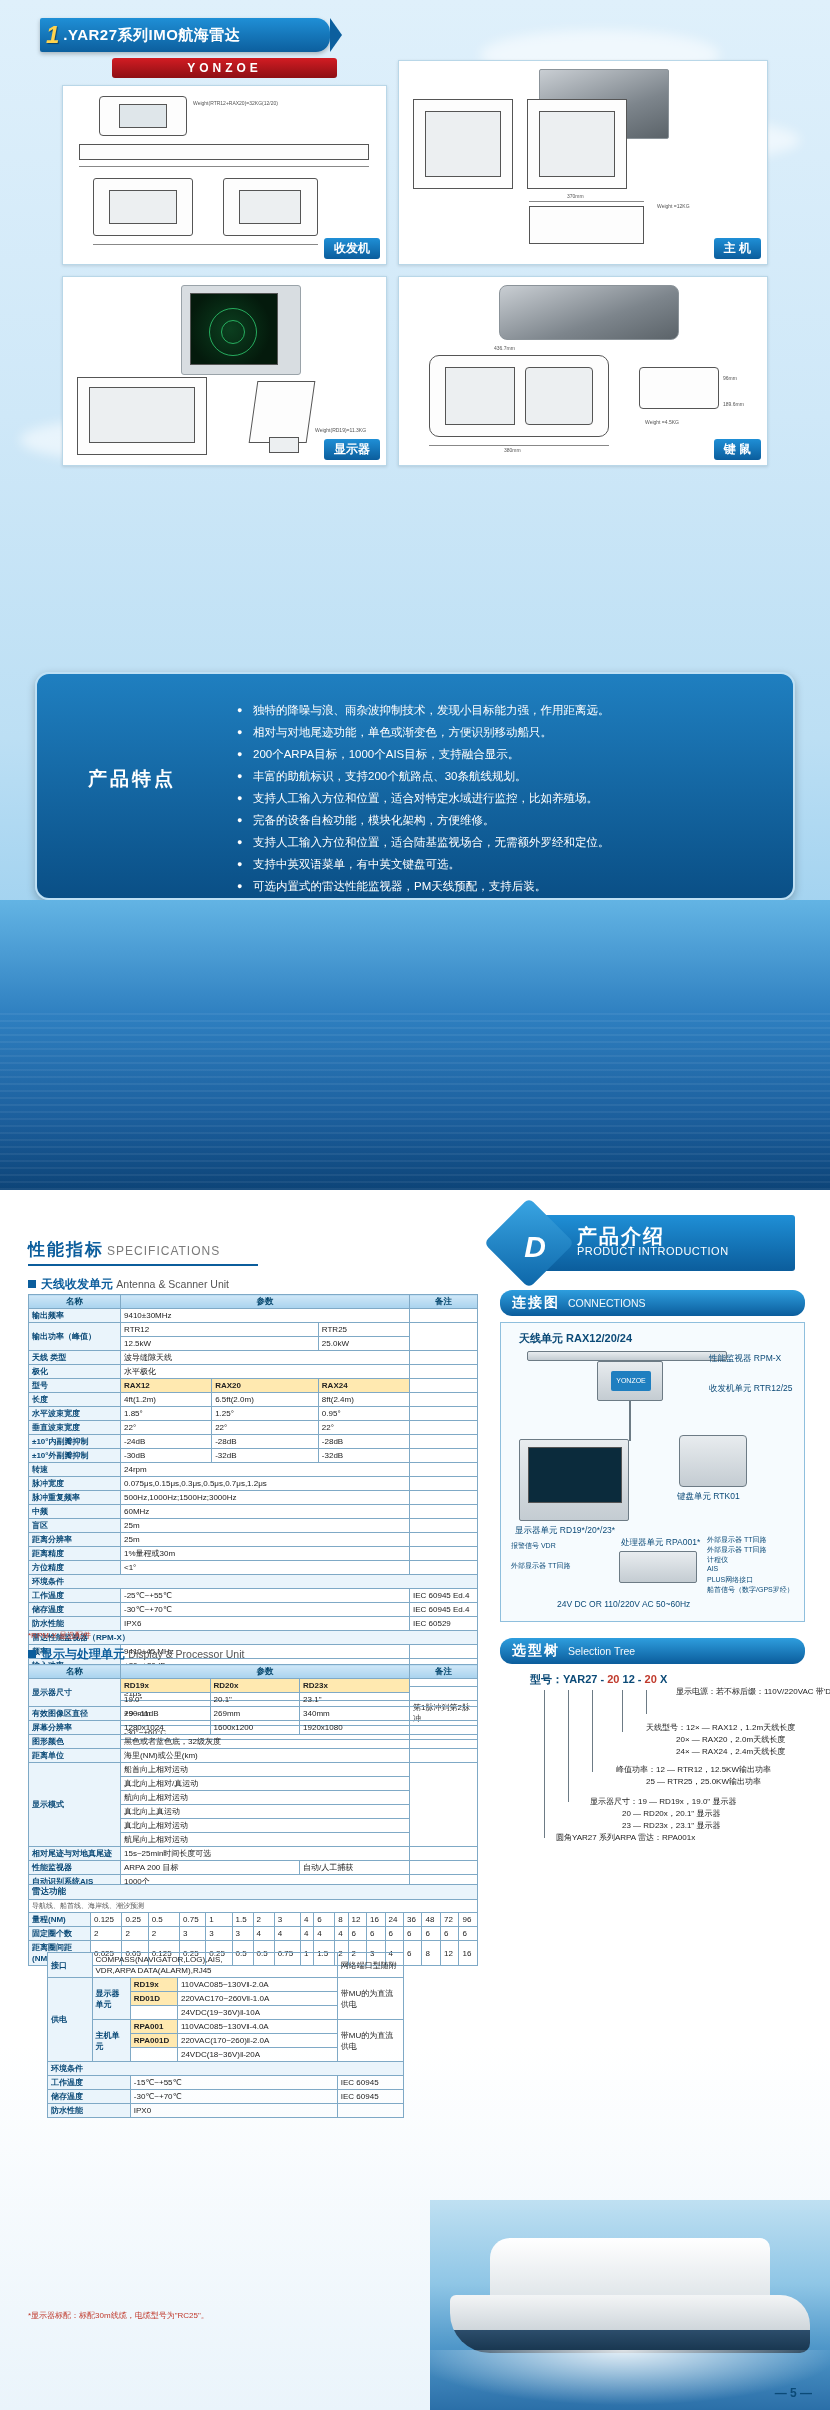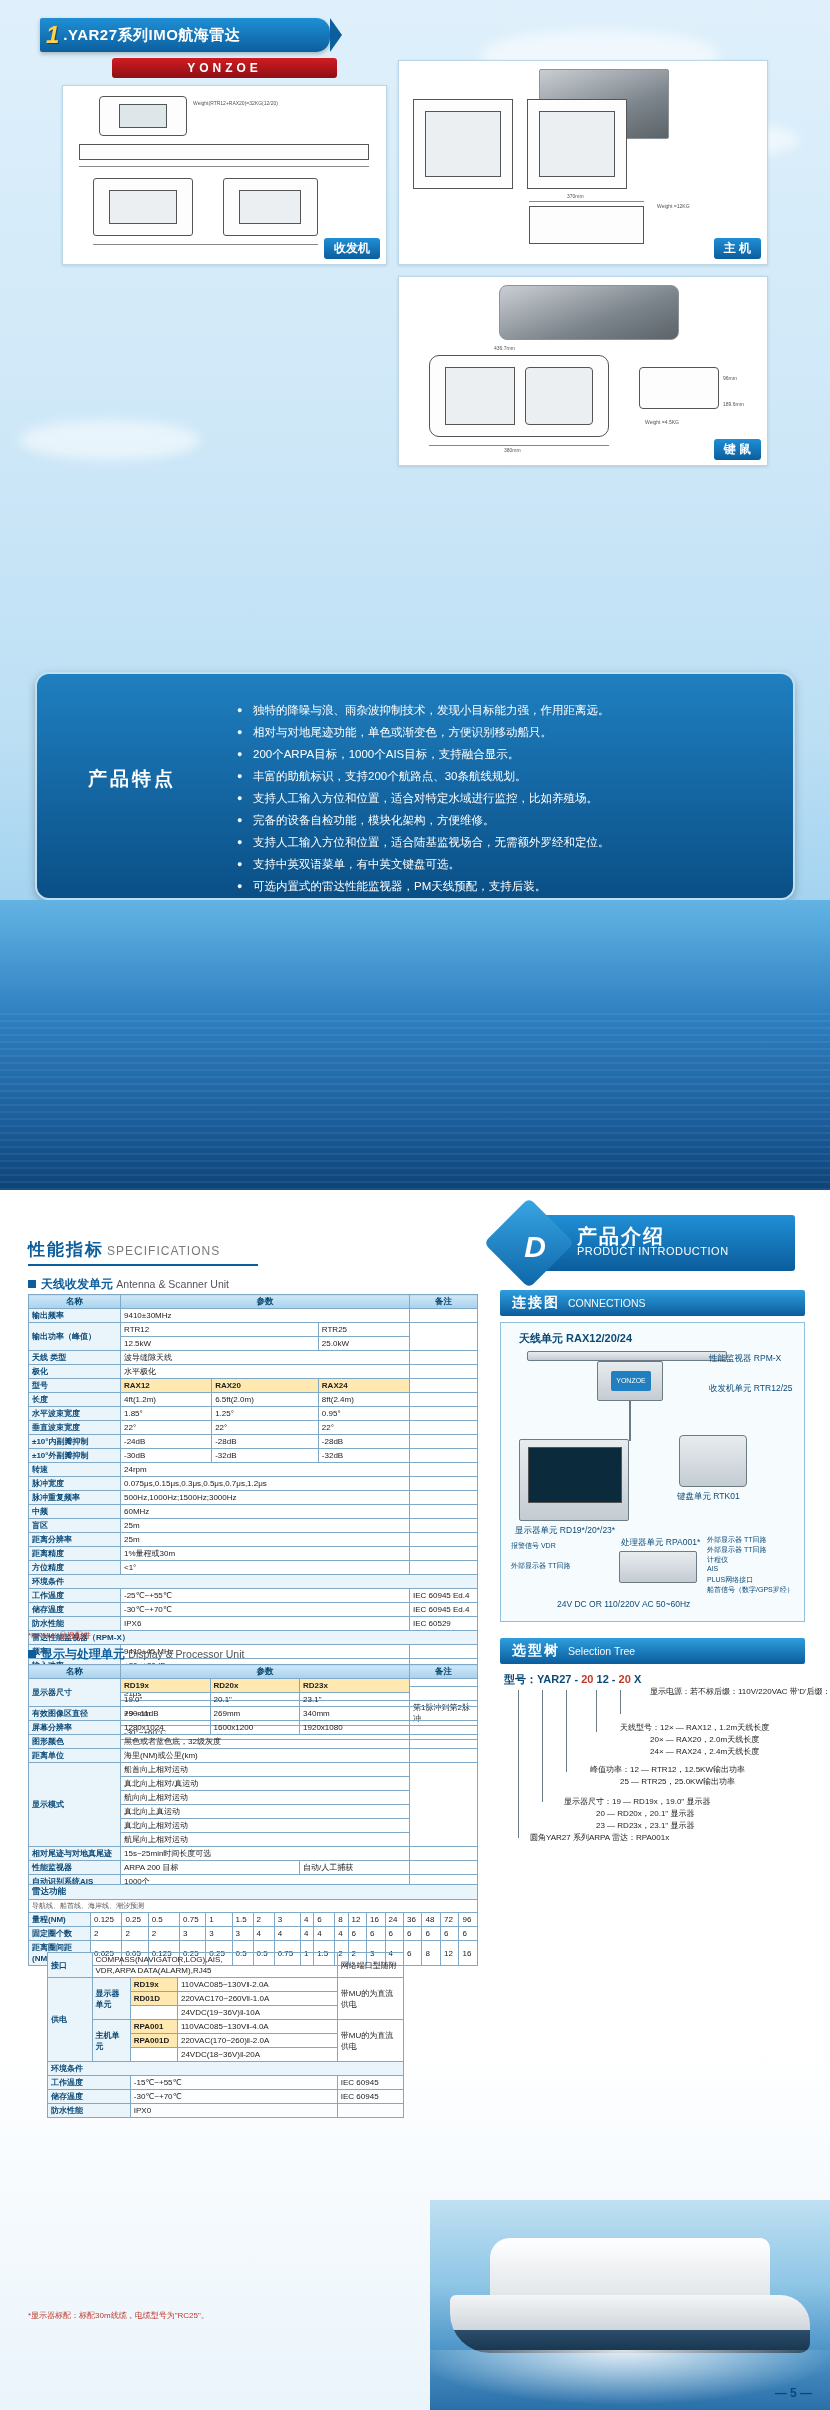--- a/index.html
+++ b/index.html
@@ -119,21 +119,21 @@
   .sec-flag .t1 { position:absolute; left:42px; top:8px; font-size:20px; font-weight:bold; letter-spacing:2px; }
   .sec-flag .t2 { position:absolute; left:42px; top:30px; font-size:11px; letter-spacing:.5px; }
 
   .big-title { position:absolute; font-weight:bold; color:#0b5d9c; }
   .big-title .cn { font-size:17px; letter-spacing:2px; }
   .big-title .en { font-size:12px; color:#7a7a7a; font-weight:normal; letter-spacing:1px; }
 
   .blue-bar {
     position:absolute; background: linear-gradient(180deg,#2e9ede,#0b5d9c);
     color:#fff; font-weight:bold; display:flex; align-items:center;
-    border-radius:2px;
+    border-radius:12px;
   }
   .blue-bar .cn { font-size:14px; letter-spacing:2px; }
   .blue-bar .en { font-size:10.5px; font-weight:normal; margin-left:8px; opacity:.95; }
 
   .subhead {
     position:absolute; color:#0b5d9c; font-weight:bold; font-size:12px;
   }
   .subhead .sq { display:inline-block; width:8px;height:8px;background:#0b5d9c; margin-right:5px; }
   .subhead .en { color:#555; font-weight:normal; font-size:10.5px; }
 
@@ -229,20 +229,37 @@
       <div class="shape-fill" style="left:26px;top:50px;width:76px;height:66px;"></div>
       <div class="shape" style="left:128px;top:38px;width:100px;height:90px;"></div>
       <div class="shape-fill" style="left:140px;top:50px;width:76px;height:66px;"></div>
       <div class="dim-txt" style="left:258px;top:142px;">Weight =12KG</div>
       <div class="shape" style="left:130px;top:145px;width:115px;height:38px;"></div>
       <div class="dim-line" style="left:130px;top:140px;width:115px;height:1px;"></div>
       <div class="dim-txt" style="left:168px;top:132px;">370mm</div>
       <div class="cap">主 机</div>
     </div>
 
+    <div class="panel" style="left:62px;top:276px;width:325px;height:190px;">
+
+      <div style="position:absolute;left:118px;top:8px;width:120px;height:90px;background:#d8dde1;border:1px solid #9aa3a9;border-radius:3px;">
+        <div style="position:absolute;left:8px;top:7px;width:88px;height:72px;background:radial-gradient(circle at 45% 50%, #0b3f1f, #041a0c 70%);border:1px solid #555;">
+          <div style="position:absolute;left:18px;top:14px;width:48px;height:48px;border:1px solid #2ecc71;border-radius:50%;opacity:.8;"></div>
+          <div style="position:absolute;left:30px;top:26px;width:24px;height:24px;border:1px solid #2ecc71;border-radius:50%;opacity:.8;"></div>
+        </div>
+      </div>
+
+      <div class="shape" style="left:14px;top:100px;width:130px;height:78px;"></div>
+      <div class="shape-fill" style="left:26px;top:110px;width:106px;height:56px;"></div>
+
+      <div class="shape" style="left:190px;top:104px;width:58px;height:62px;transform:skewX(-8deg);"></div>
+      <div class="shape-fill" style="left:206px;top:160px;width:30px;height:16px;"></div>
+      <div class="dim-txt" style="left:252px;top:150px;">Weight(RD19)=11.3KG</div>
+      <div class="cap">显示器</div>
+    </div>
 
     <div class="panel" style="left:398px;top:276px;width:370px;height:190px;">
       <div class="photo" style="left:100px;top:8px;width:180px;height:55px;border-radius:8px;"></div>
 
       <div class="shape" style="left:30px;top:78px;width:180px;height:82px;border-radius:10px;"></div>
       <div class="shape-fill" style="left:46px;top:90px;width:70px;height:58px;"></div>
       <div class="shape-fill" style="left:126px;top:90px;width:68px;height:58px;border-radius:4px;"></div>
       <div class="dim-line" style="left:30px;top:168px;width:180px;height:1px;"></div>
       <div class="dim-txt" style="left:105px;top:170px;">380mm</div>
       <div class="dim-txt" style="left:95px;top:68px;">436.7mm</div>
@@ -718,21 +735,21 @@
       <div class="conn-lbl" style="left:206px;top:262px;font-size:7px;">船首信号（数字/GPS罗经）</div>
 
       <div class="conn-lbl" style="left:56px;top:276px;font-size:8.5px;">24V DC OR 110/220V AC 50~60Hz</div>
     </div>
 
     <div class="blue-bar" style="left:500px;top:448px;width:305px;height:26px;padding-left:12px;">
       <span class="cn">选型树</span>
       <span class="en">Selection Tree</span>
     </div>
 
-    <div style="position:absolute;left:500px;top:482px;width:305px;height:260px;text-align:right;">
+    <div style="position:absolute;left:526px;top:482px;width:305px;height:260px;text-align:right;">
       <div class="tree-model" style="position:absolute;left:4px;top:0;">
         <span>型号：YAR27 -</span>
         <span class="hl">20</span> <span>12</span> -
         <span class="hl">20</span> <span>X</span>
       </div>
       <div class="tree-line" style="left:120px;top:18px;width:1px;height:24px;"></div>
       <div class="tree-txt" style="left:150px;top:14px;">显示电源：若不标后缀：110V/220VAC   带'D'后缀：24VDC</div>
       <div class="tree-line" style="left:96px;top:18px;width:1px;height:42px;"></div>
       <div class="tree-txt" style="left:120px;top:50px;">天线型号：12× — RAX12，1.2m天线长度</div>
       <div class="tree-txt" style="left:150px;top:62px;">20× — RAX20，2.0m天线长度</div>

